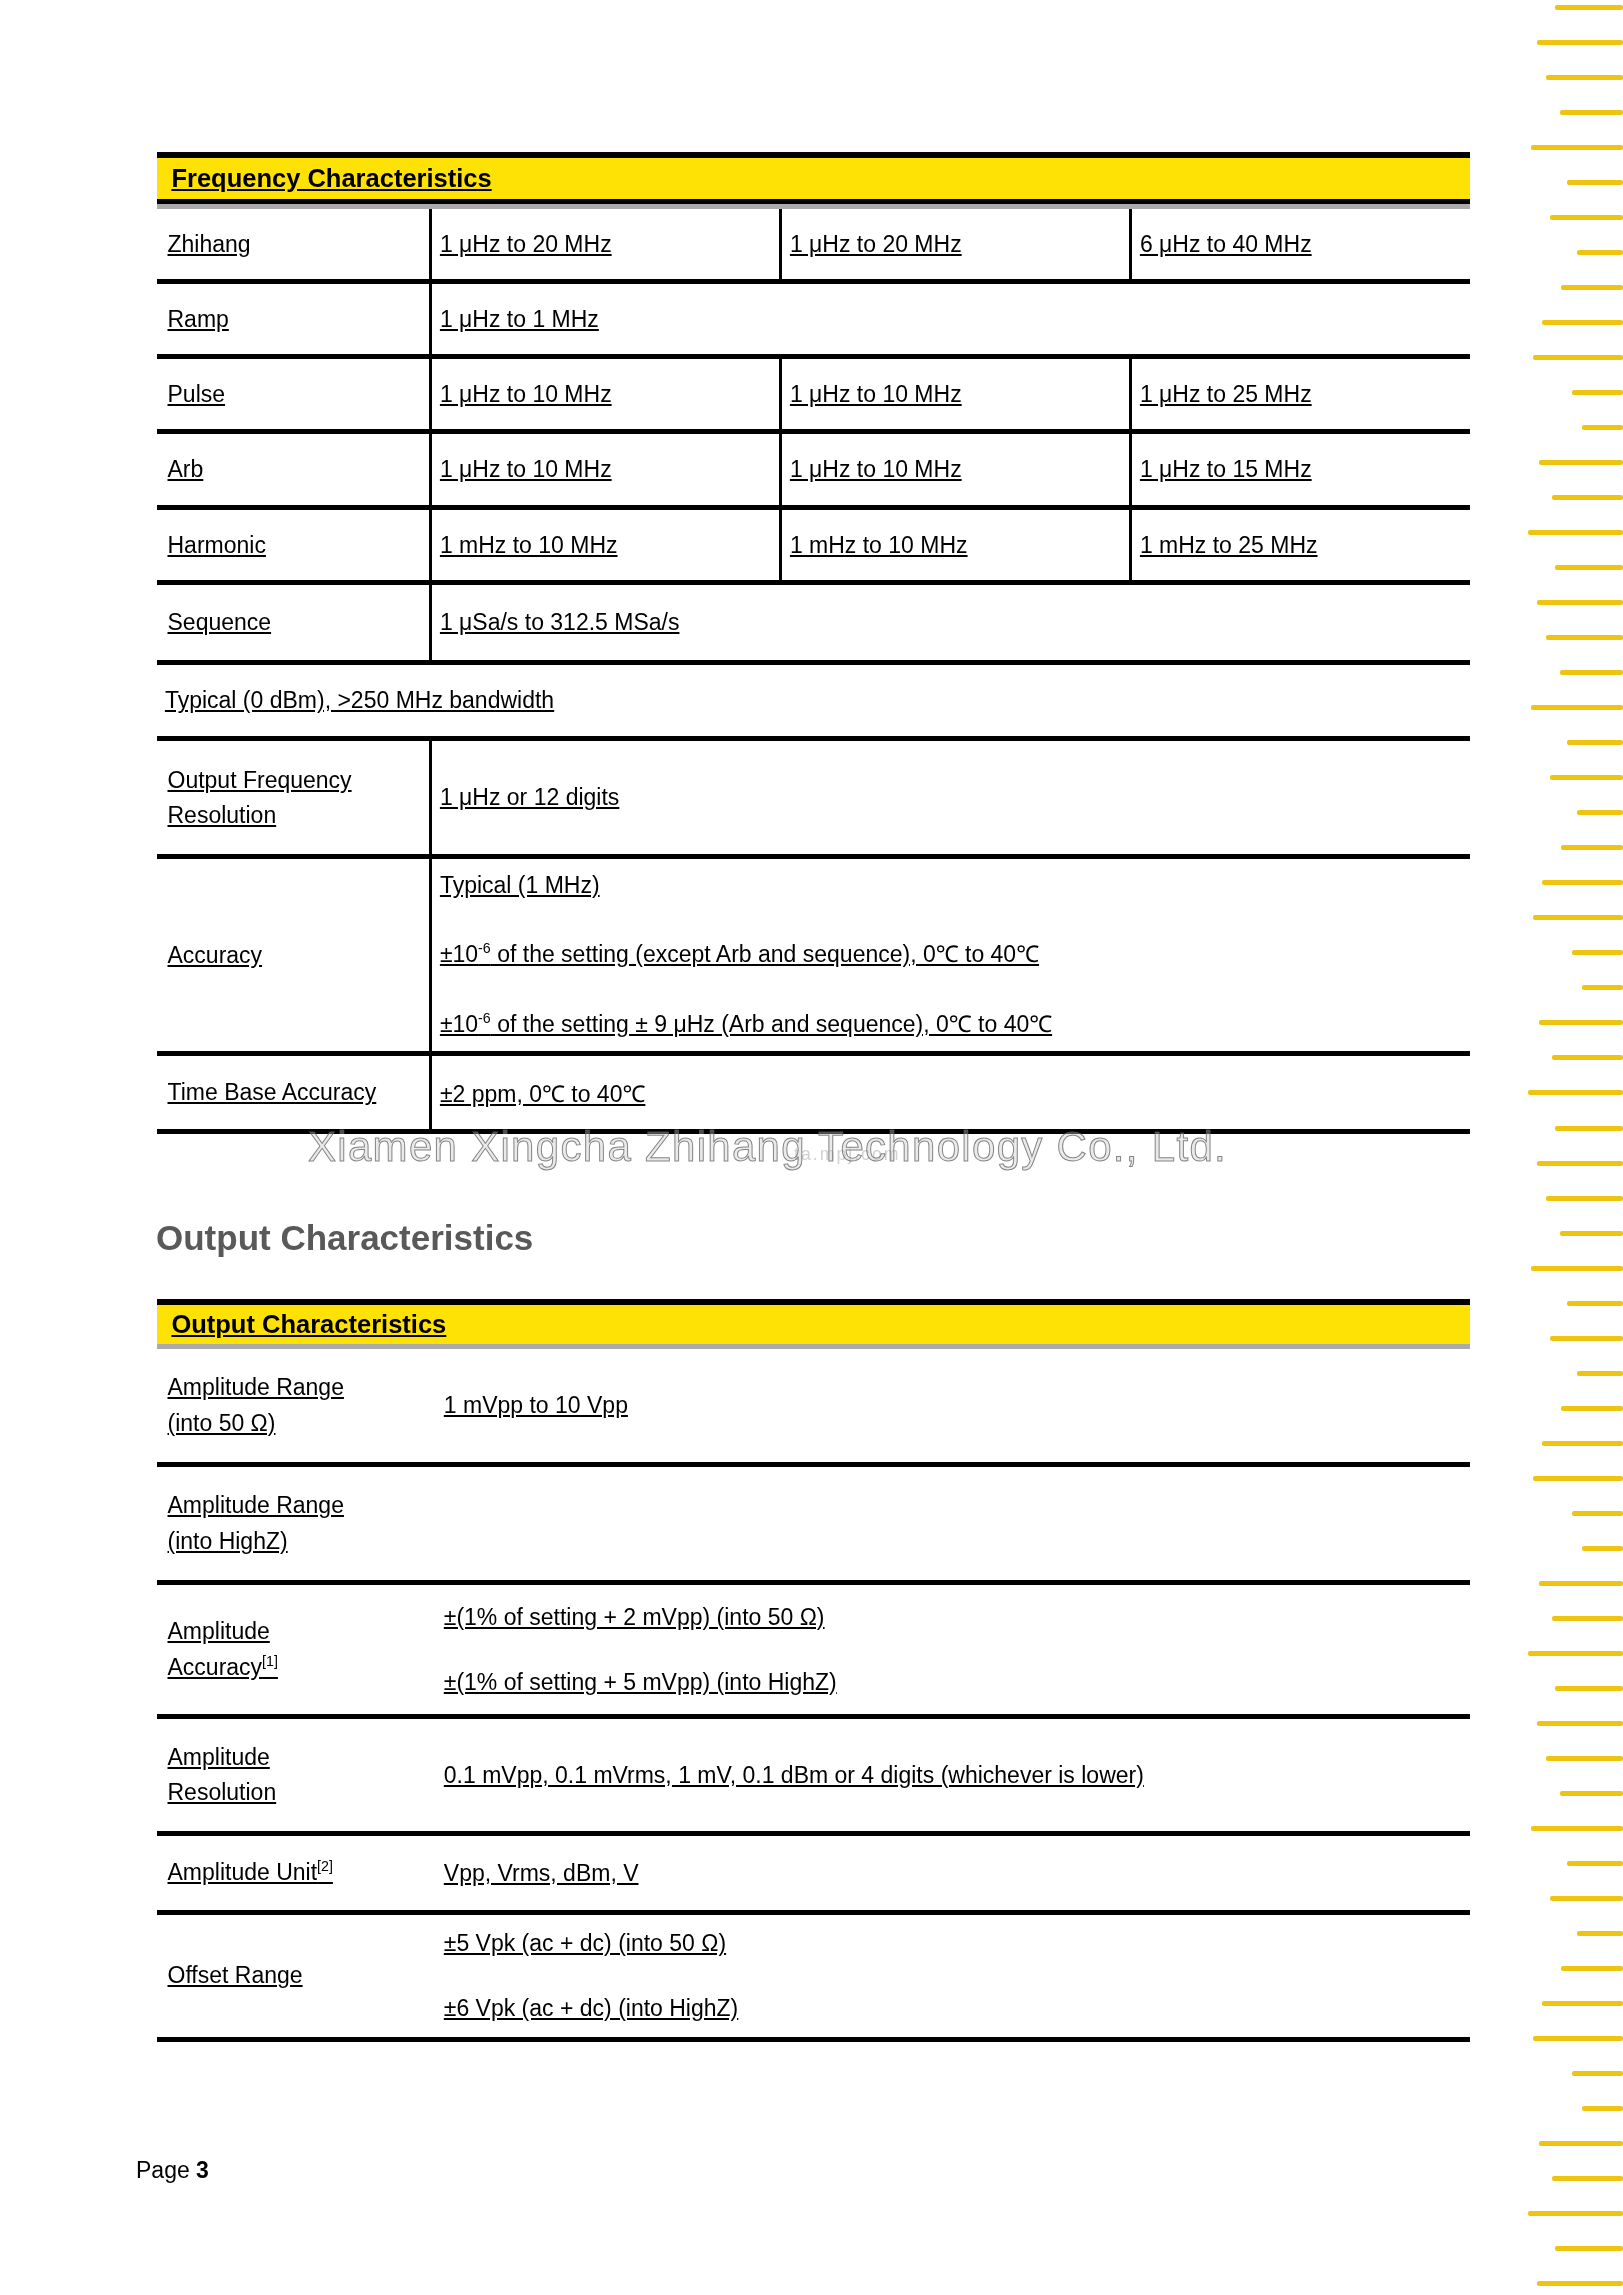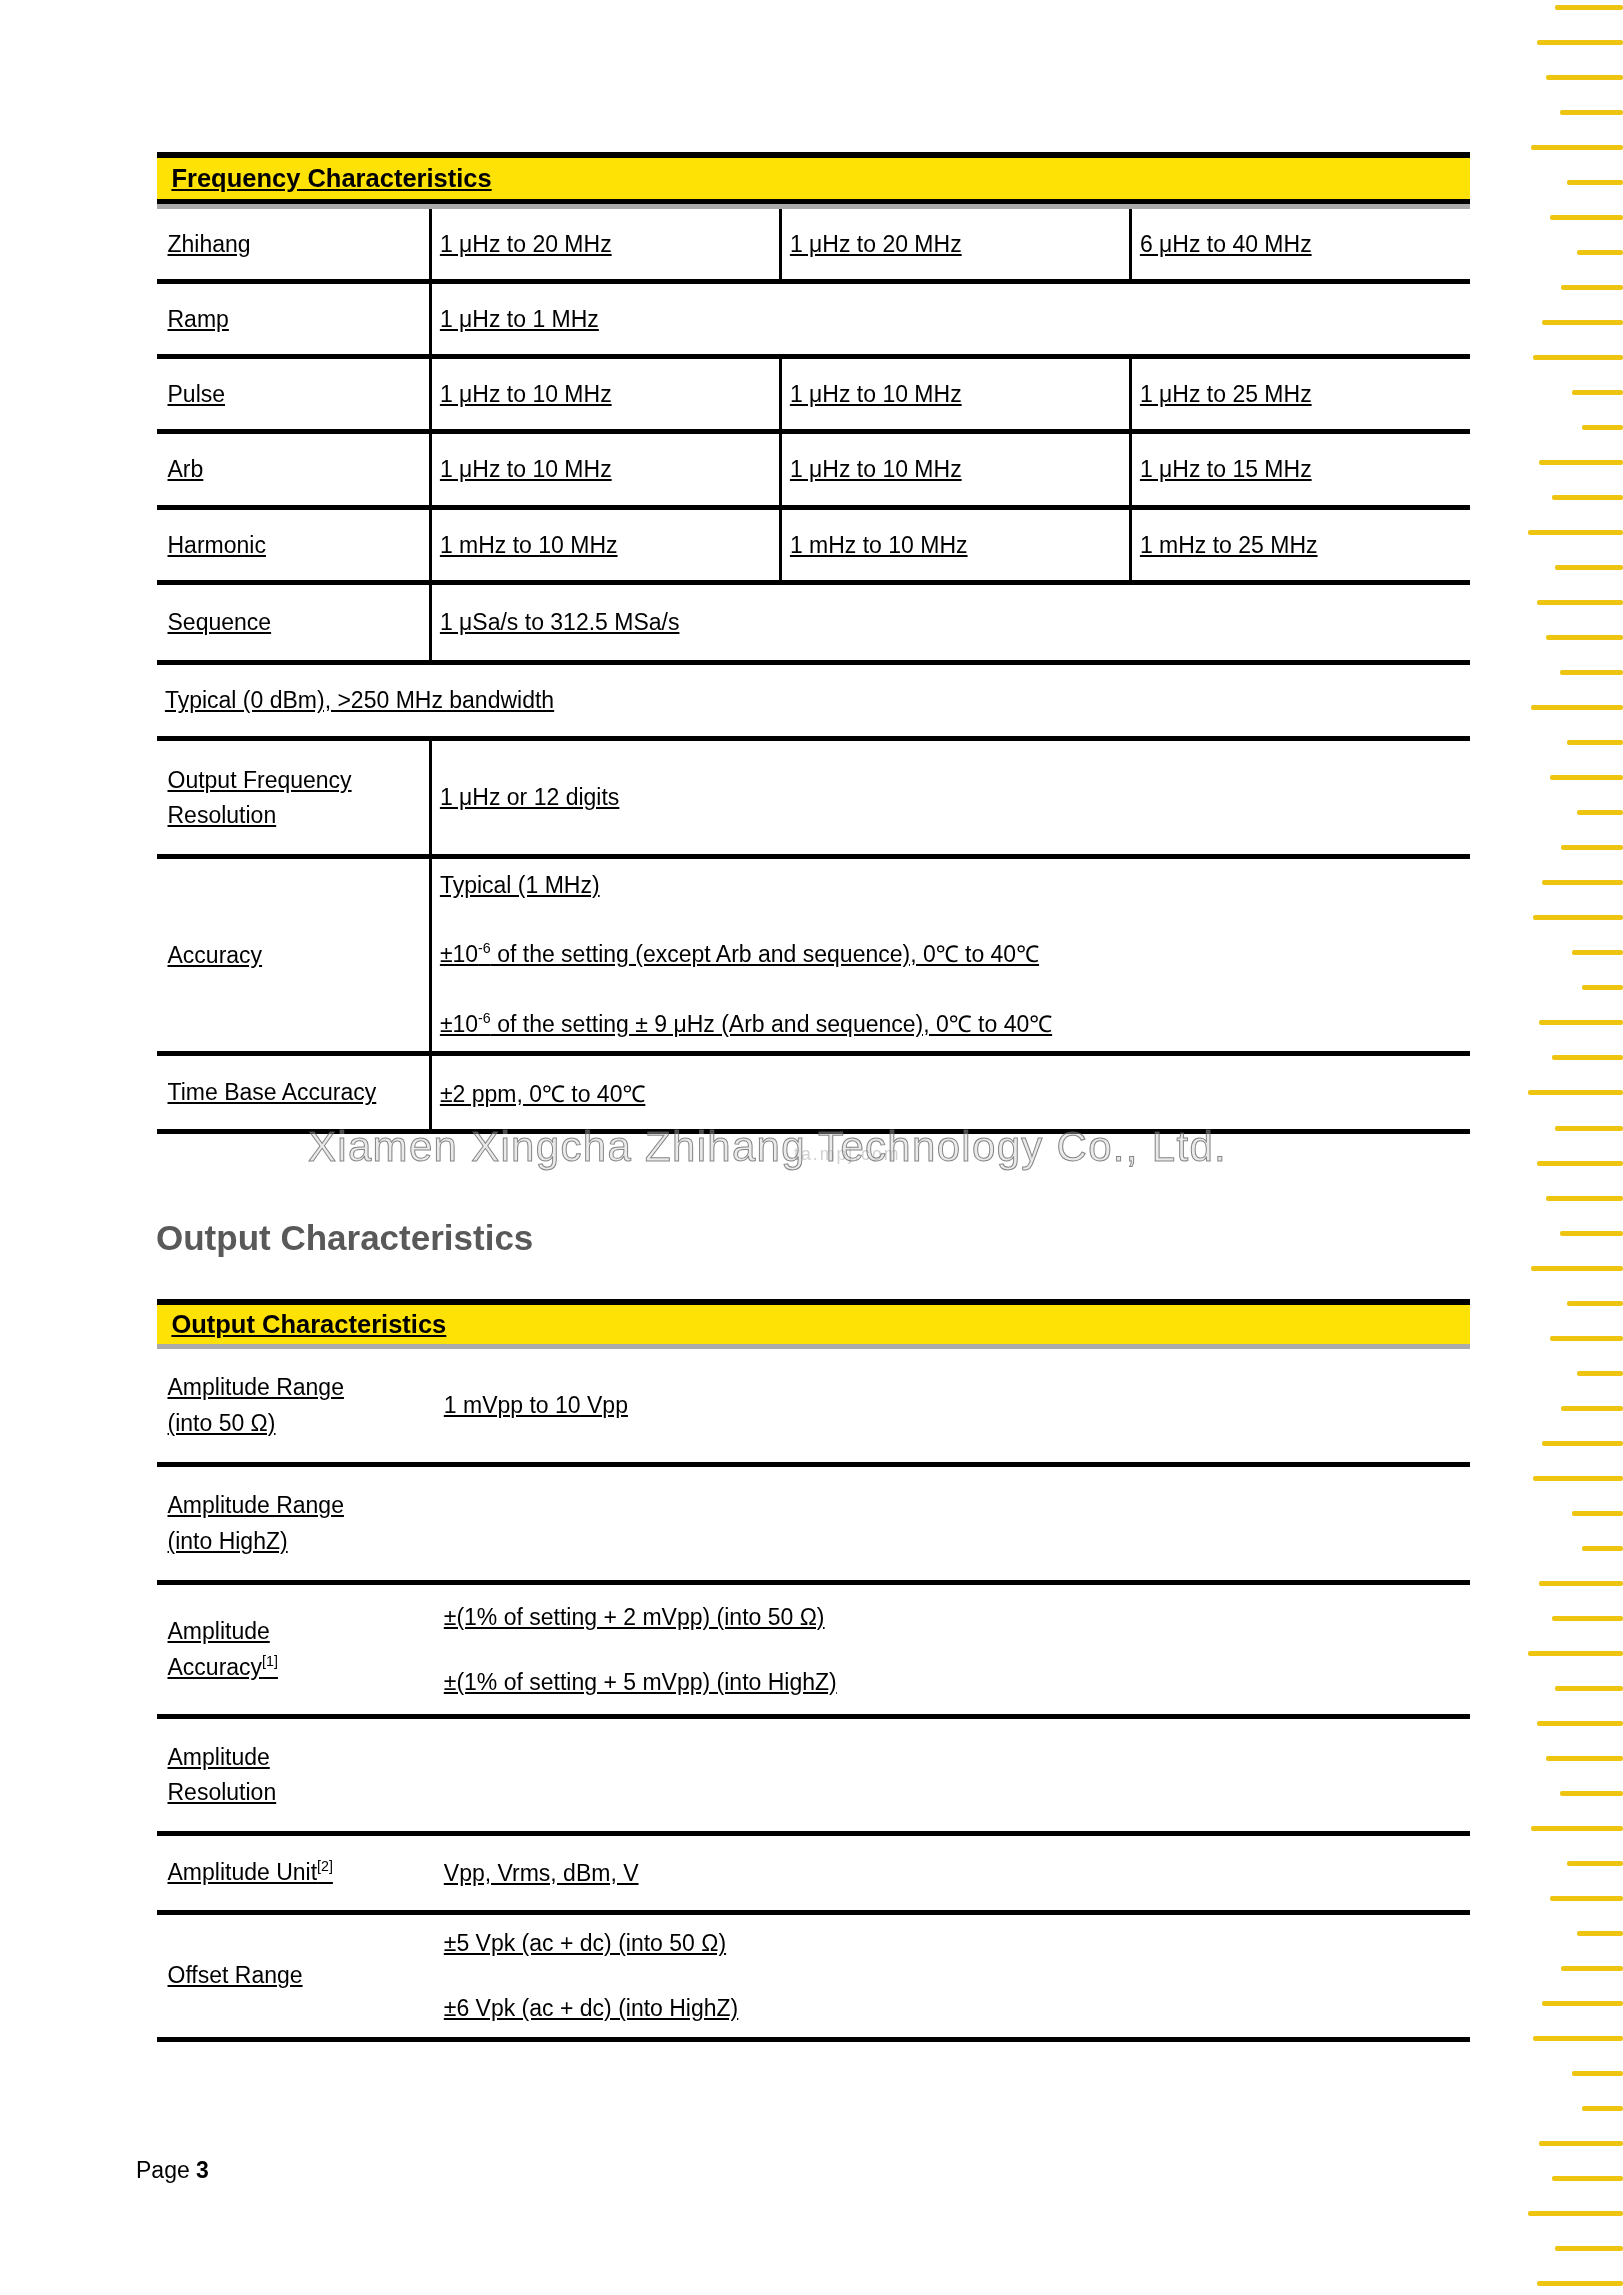--- a/index.html
+++ b/index.html
@@ -299,20 +299,23 @@
         <p class="gap-b">±(1% of setting + 2 mVpp) (into 50 Ω)</p>
         <p>±(1% of setting + 5 mVpp) (into HighZ)</p>
       </div>
     </div>
 
     <div class="t-row" style="height:112px">
       <div class="t2-label">
         <span>Amplitude</span>
         <span>Resolution</span>
       </div>
+      <div class="t2-value">
+          <p>0.1 mVpp, 0.1 mVrms, 1 mV, 0.1 dBm or 4 digits (whichever is lower)</p>
+        </div>
     </div>
 
     <div class="t-row" style="height:74px">
       <div class="t2-label">
         <span><span>Amplitude Unit</span><sup>[2]</sup></span>
       </div>
       <div class="t2-value">
           <p>Vpp, Vrms, dBm, V</p>
         </div>
     </div>

